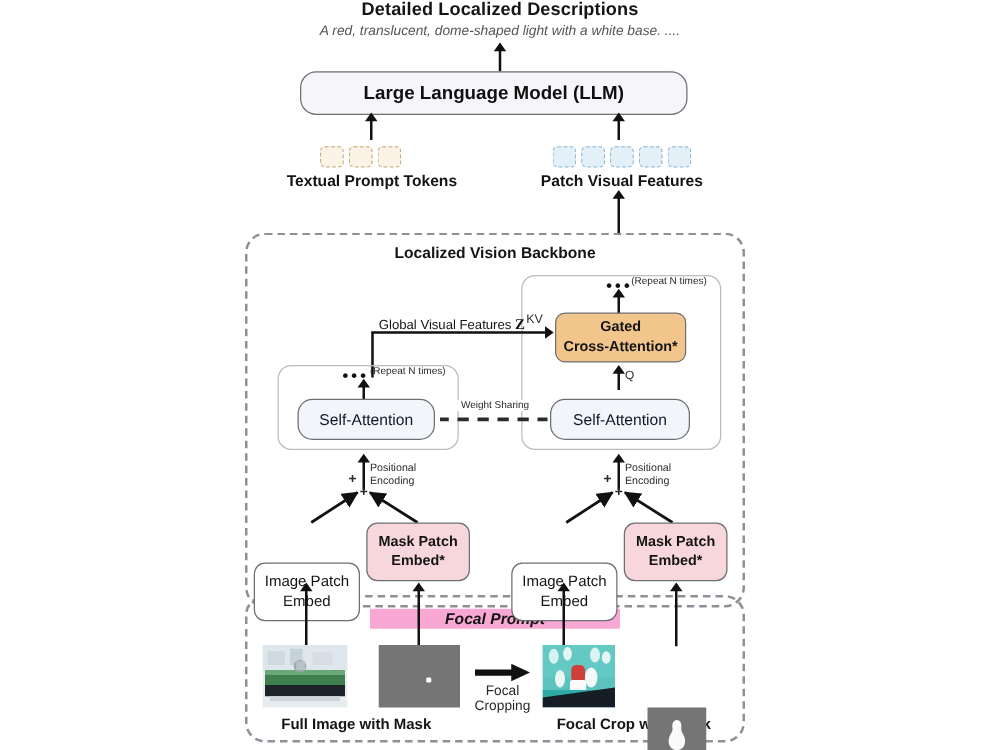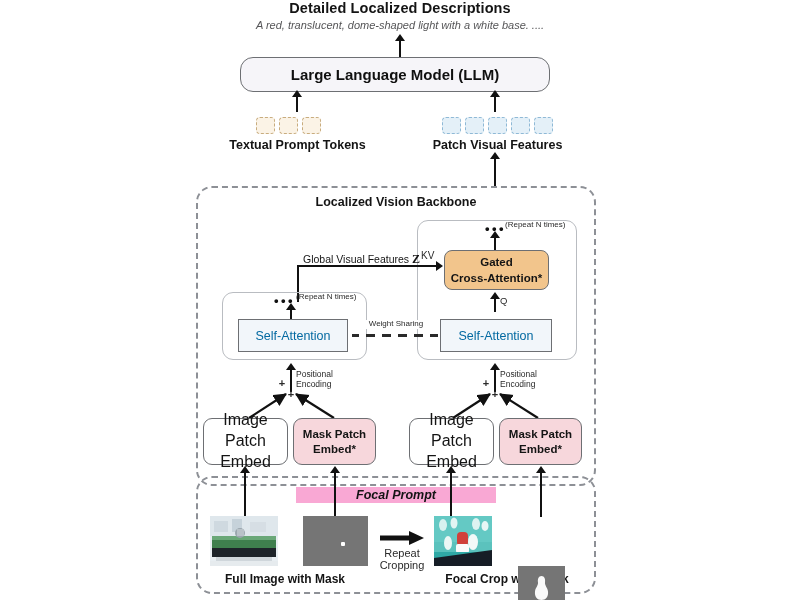--- a/index.html
+++ b/index.html
@@ -74,38 +74,39 @@
     background: #f6f5f9;
     border: 1.6px solid #6d6f73;
     border-radius: 13px;
     font-size: 15px;
     font-weight: bold;
     color: #101010;
   }
   .box-selfatt {
     background: #f2f6fa;
     border: 1.4px solid #6d6f73;
-    border-radius: 0;
+    border-radius: 12px;
     font-size: 12.5px;
-    color: #0369a1;
+    color: #0f172a;
   }
   .box-gated {
     background: #f2c58c;
     border: 1.4px solid #6d6f73;
     border-radius: 8px;
     font-size: 11.5px;
     font-weight: bold;
     color: #141414;
     line-height: 1.25;
   }
   .box-imgpatch {
     background: #ffffff;
-    font-size: 16px;
+    font-size: 12px;
     color: #141414;
     line-height: 1.3;
+    margin-top: 32px;
   }
   .box-maskpatch {
     background: #f7d7dc;
     font-size: 11.5px;
     font-weight: bold;
     color: #141414;
     line-height: 1.3;
     align-items: center;
   }
   .wrapper-round {
@@ -331,21 +332,21 @@
   <div class="abs lbl-bold" style="left:190px; top:572px; width:190px; font-size:12px;">Full Image with Mask</div>
 
   <div class="abs thumb-gray" style="left:303px; top:516px; width:65px; height:50px;">
     <div class="dot-white" style="left:38px; top:26px;"></div>
   </div>
 
   <svg class="abs" style="left:378px; top:530px;" width="48" height="16" viewBox="0 0 48 16">
     <line x1="2" y1="8" x2="33" y2="8" stroke="#111" stroke-width="5"></line>
     <path d="M31,1 L46,8 L31,15 z" fill="#111"></path>
   </svg>
-  <div class="abs lbl-sm" style="left:372px; top:547px; width:60px; font-size:11px;">Repeat</div>
+  <div class="abs lbl-sm" style="left:372px; top:547px; width:60px; font-size:11px;">Focal</div>
   <div class="abs lbl-sm" style="left:368px; top:559px; width:68px; font-size:11px;">Cropping</div>
 
   <svg class="abs thumb" style="left:434px; top:516px;" width="58" height="50" viewBox="0 0 58 50">
     <rect width="58" height="50" fill="#5bc2bd"></rect>
     <rect x="0" y="0" width="58" height="26" fill="#64c9c4"></rect>
     <ellipse cx="9" cy="9" rx="4" ry="6" fill="#d8f2f0"></ellipse>
     <ellipse cx="20" cy="7" rx="3.5" ry="5.5" fill="#e3f5f3"></ellipse>
     <ellipse cx="42" cy="8" rx="4" ry="6" fill="#ddf3f1"></ellipse>
     <ellipse cx="51" cy="10" rx="3.5" ry="5" fill="#e6f6f5"></ellipse>
     <rect x="23" y="16" width="11" height="14" rx="4" fill="#d0403a"></rect>

